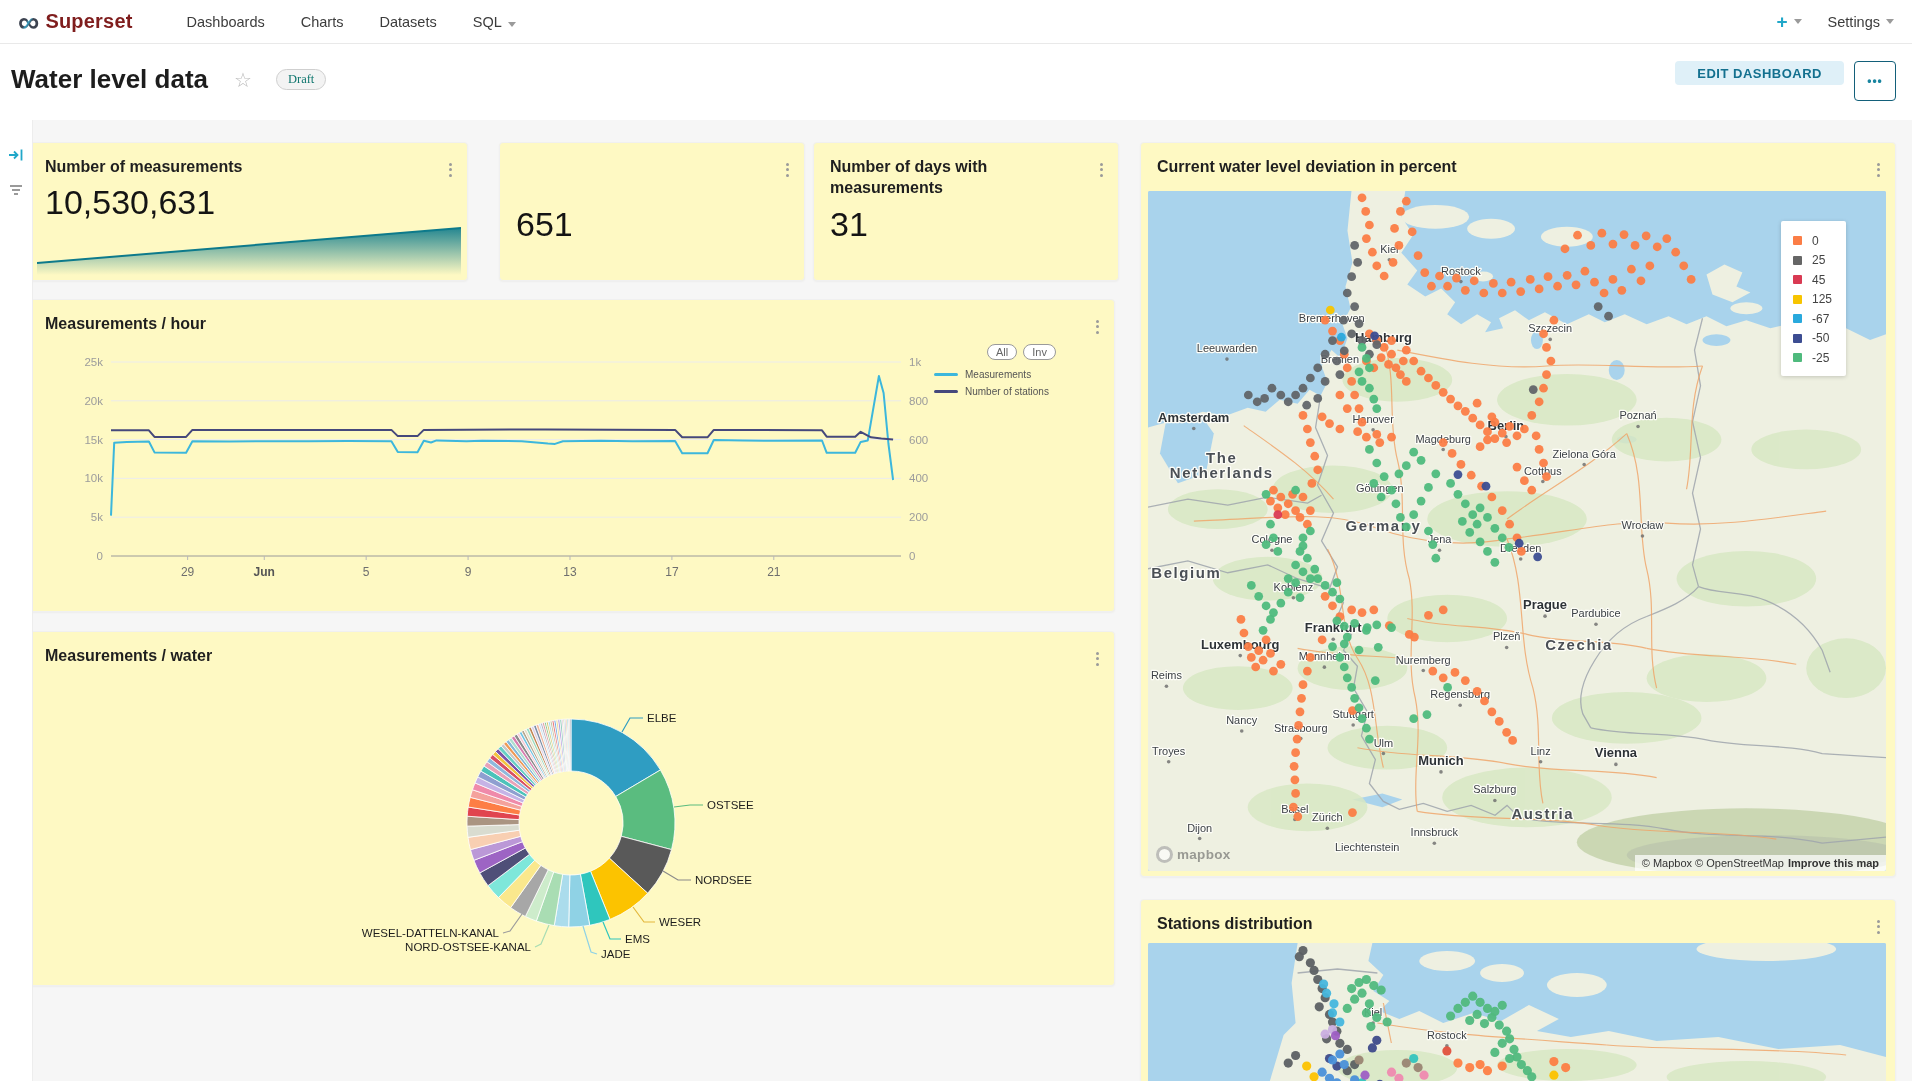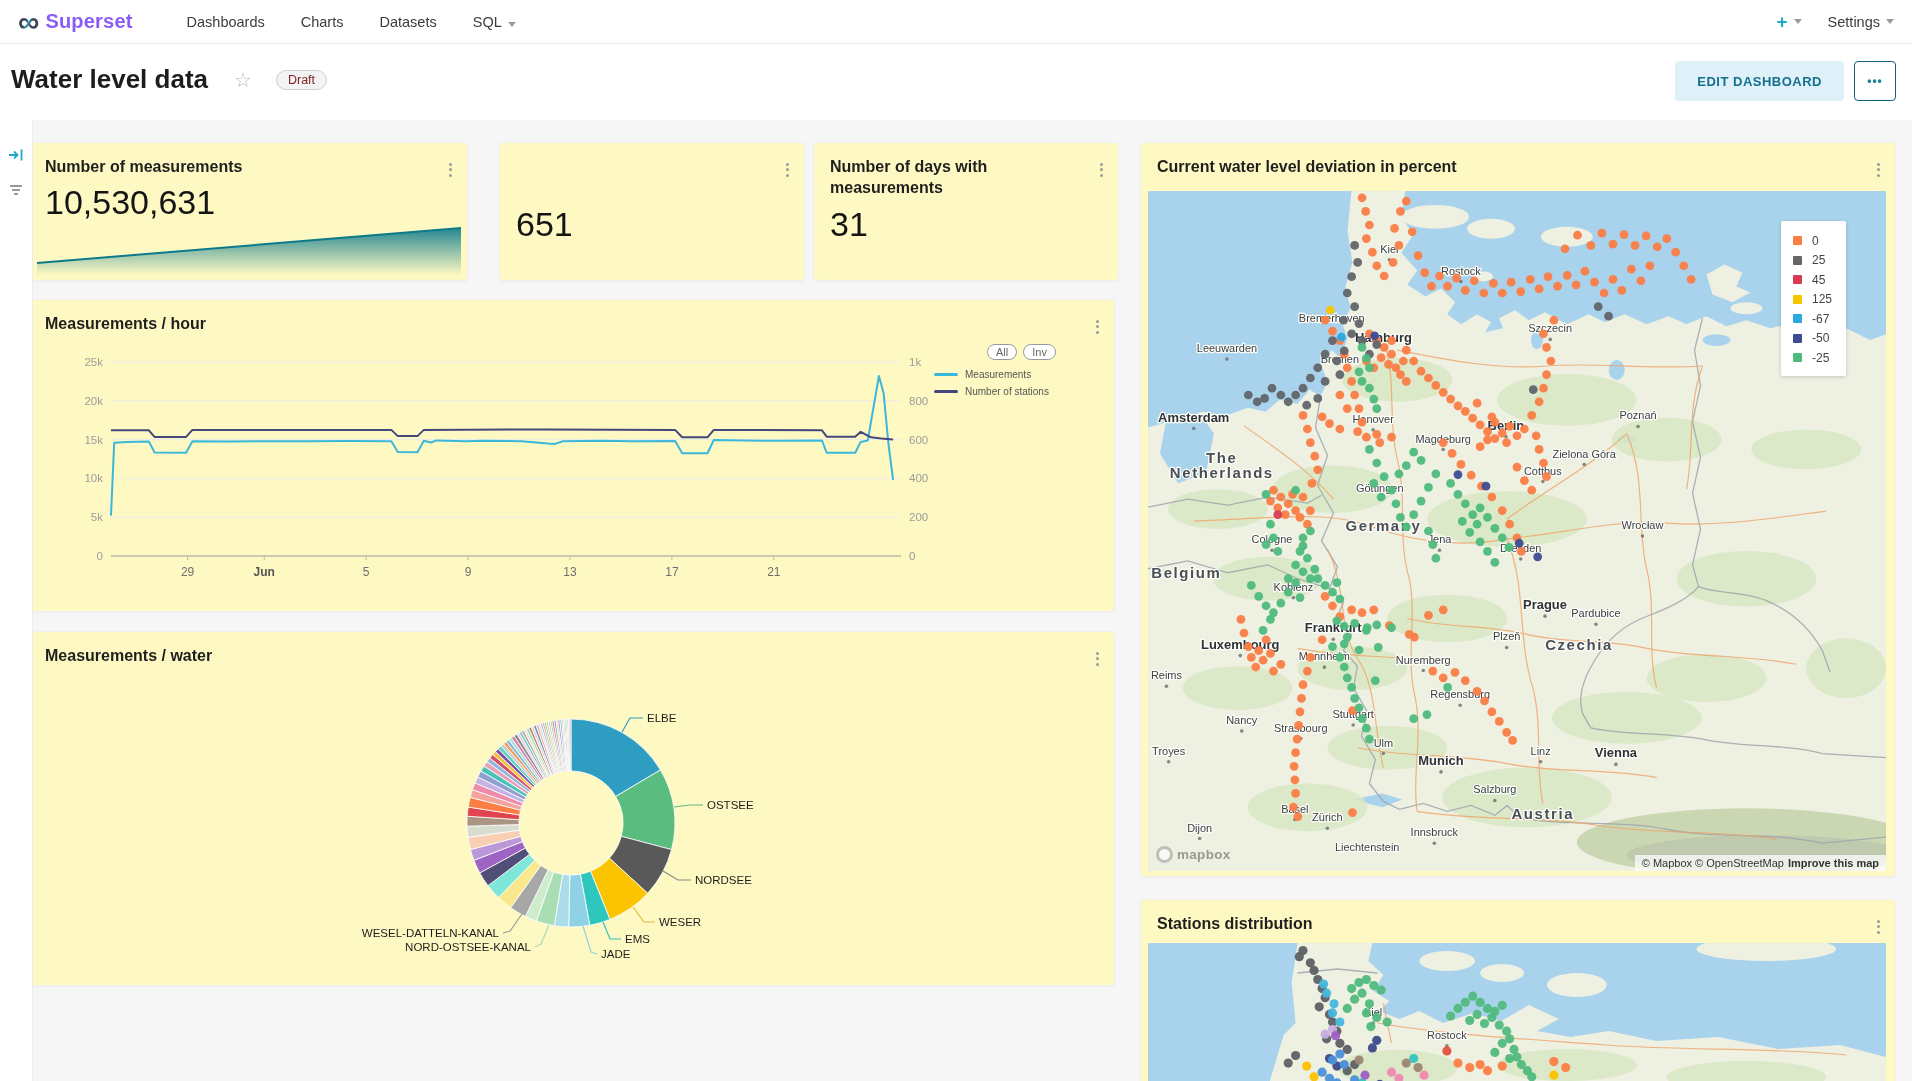--- a/index.html
+++ b/index.html
@@ -5,37 +5,37 @@
   html,body{margin:0;padding:0;}
   body{width:1912px;height:1081px;overflow:hidden;background:#f6f6f6;
        font-family:"Liberation Sans",sans-serif;color:#333;position:relative;}
   
   .navbar{position:absolute;top:0;left:0;width:100%;height:44px;background:#fff;
           border-bottom:1px solid #e9e9e9;display:flex;align-items:center;box-sizing:border-box;padding:0 18px;z-index:30;}
   .brand{display:flex;align-items:center;gap:6px;margin-right:34px;cursor:pointer;}
   .logo-glyph{font-size:30px;font-weight:700;color:#3d4350;line-height:30px;
       background:linear-gradient(120deg,#3d4350 42%,#35a0c4 50%,#3d4350 58%);
       -webkit-background-clip:text;background-clip:text;-webkit-text-fill-color:transparent;}
-  .brand-name{font-size:20px;font-weight:700;color:#8b5cf6;letter-spacing:.2px;}
+  .brand-name{font-size:20px;font-weight:700;color:#7f1d1d;letter-spacing:.2px;}
   .nav-items{display:flex;gap:36px;align-items:center;padding-left:20px;}
   .nav-items a{font-size:14.5px;color:#3c3c3c;text-decoration:none;cursor:pointer;}
   .nav-right{margin-left:auto;display:flex;align-items:center;gap:26px;}
   .plus-btn{color:#20a7c9;font-size:19px;font-weight:700;cursor:pointer;display:flex;align-items:center;}
   .settings-btn{font-size:14.5px;color:#3c3c3c;cursor:pointer;display:flex;align-items:center;}
   .caret{display:inline-block;width:0;height:0;border-left:4px solid transparent;border-right:4px solid transparent;
          border-top:5px solid #9a9a9a;margin-left:6px;}
   
   .page-header{position:absolute;top:44px;left:0;width:100%;height:76px;background:#fff;z-index:20;}
   .ph-left{position:absolute;left:11px;top:20px;display:flex;align-items:center;gap:24px;}
   .page-title{font-size:26px;font-weight:700;color:#1d1d1d;margin:0;}
   .star{font-size:20px;color:#bcbcbc;cursor:pointer;margin-left:2px;}
-  .draft-badge{font-size:12.5px;color:#7f1d1d;background:#f3f3f3;border:1px solid #cfcfcf;
-               border-radius:11px;padding:2px 11px;}
+  .draft-badge{font-size:12.5px;color:#0f766e;background:#f3f3f3;border:1px solid #cfcfcf;
+               border-radius:11px;padding:2px 11px;font-family:Liberation Serif, serif;}
   .ph-actions{position:absolute;right:16px;top:17px;display:flex;gap:10px;}
-  .edit-btn{background:#dff0f8;color:#13708f;border:none;border-radius:4px;height:40px;padding:0 22px;
+  .edit-btn{background:#dff0f8;color:#13708f;border:none;border-radius:4px;height:24px;padding:0 22px;
             font-size:13px;font-weight:700;letter-spacing:.5px;cursor:pointer;font-family:inherit;}
   .more-btn{background:#fff;border:1.5px solid #13607a;color:#1985a0;border-radius:4px;width:42px;height:40px;
             font-size:12px;font-weight:700;letter-spacing:1px;cursor:pointer;font-family:inherit;padding:0;}
   
   .filter-rail{position:absolute;left:0;top:120px;width:33px;height:961px;background:#fff;
                border-right:1px solid #ededed;z-index:5;display:flex;flex-direction:column;align-items:center;padding-top:28px;gap:22px;box-sizing:border-box;}
   
   .card{position:absolute;background:#fef9c3;border:1px solid #f0f0f0;border-radius:4px;
         box-shadow:0 1px 2px rgba(0,0,0,.04);box-sizing:border-box;}
   .card-title{position:absolute;left:16px;top:13px;font-size:16px;font-weight:700;color:#1f1f1f;line-height:21px;}

